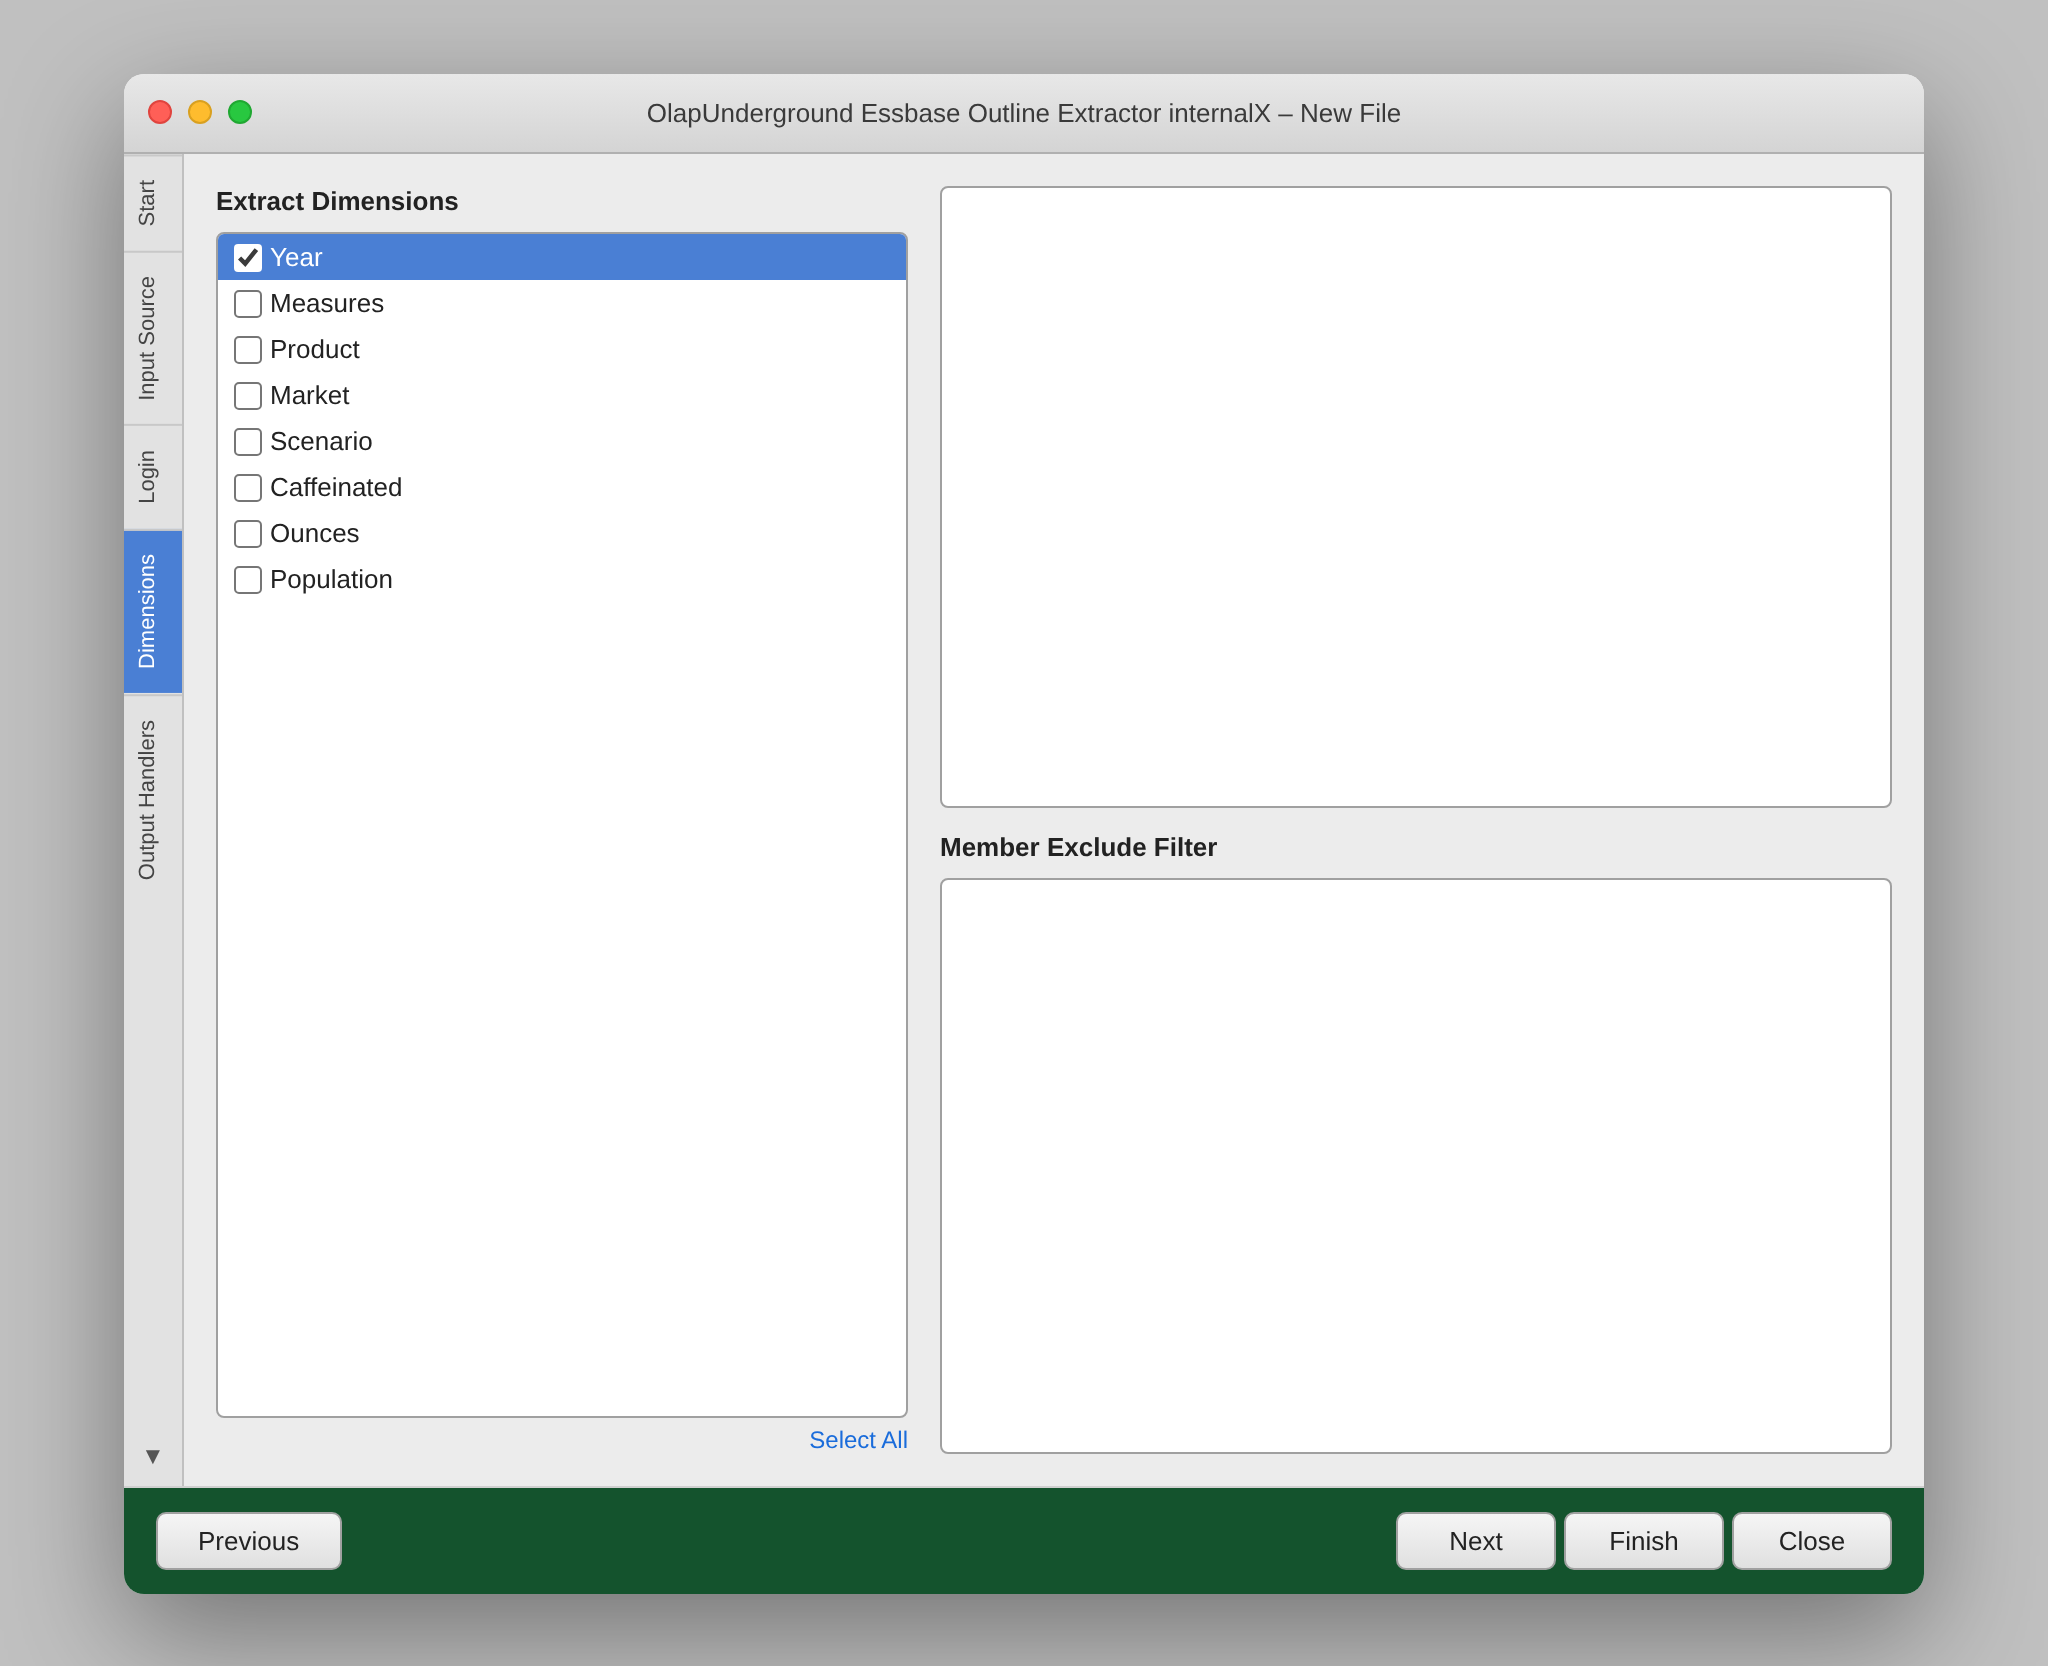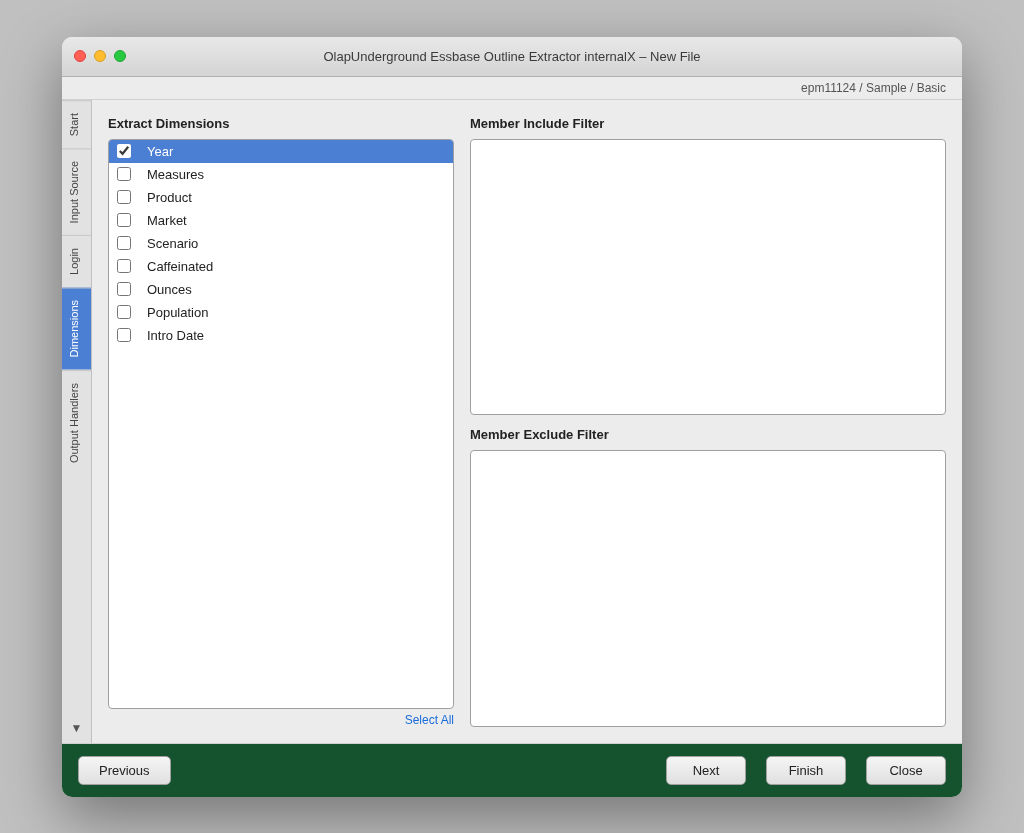--- a/index.html
+++ b/index.html
@@ -151,26 +151,26 @@
     .dimensions-list {
       flex: 1;
       border: 1px solid #a0a0a0;
       background: white;
       border-radius: 4px;
       overflow-y: auto;
     }
 
     .dim-item {
       display: flex;
-      align-items: flex-start;
+      align-items: flex-end;
       padding: 4px 8px;
       cursor: pointer;
       font-size: 13px;
       color: #222;
-      gap: 16px;
+      gap: 4px;
     }
 
     .dim-item.selected {
       background: #4a7fd4;
       color: white;
     }
 
     .dim-item.selected .dim-checkbox {
       accent-color: white;
     }
@@ -225,21 +225,21 @@
       background: #14532d;
       flex-shrink: 0;
     }
 
     .footer-left {
       display: flex;
     }
 
     .footer-right {
       display: flex;
-      gap: 20px;
+      gap: 4px;
       padding-left: 35px;
     }
 
     .btn {
       padding: 6px 20px;
       font-size: 13px;
       border: 1px solid #a0a0a0;
       border-radius: 5px;
       background: linear-gradient(180deg, #f5f5f5, #e0e0e0);
       cursor: pointer;
@@ -254,23 +254,20 @@
 
   <div class="title-bar">
     <div class="traffic-lights">
       <div class="traffic-light close"></div>
       <div class="traffic-light minimize"></div>
       <div class="traffic-light maximize"></div>
     </div>
     <span class="title-text">OlapUnderground Essbase Outline Extractor internalX – New File</span>
   </div>
 
-  <div class="subtitle-bar">
-    <span>epm11124 / Sample / Basic</span>
-  </div>
 
   <div class="main-content">
 
     <div class="sidebar">
       <div class="sidebar-item">Start</div>
       <div class="sidebar-item">Input Source</div>
       <div class="sidebar-item">Login</div>
       <div class="sidebar-item active">Dimensions</div>
       <div class="sidebar-item">Output Handlers</div>
       <div class="sidebar-down-arrow">▼</div>
@@ -308,35 +305,30 @@
               <span>Caffeinated</span>
             </div>
             <div class="dim-item">
               <input type="checkbox" class="dim-checkbox" style="">
               <span>Ounces</span>
             </div>
             <div class="dim-item">
               <input type="checkbox" class="dim-checkbox" style="">
               <span>Population</span>
             </div>
-            <div class="dim-item">
-              <input type="checkbox" class="dim-checkbox" style="">
-              <span>Intro Date</span>
-            </div>
 
           </div>
           <div class="select-all-link">
             <a>Select All</a>
           </div>
         </div>
 
         <div class="right-panel">
 
           <div class="filter-section">
-            <div class="panel-title">Member Include Filter</div>
             <div class="filter-box"></div>
           </div>
 
           <div class="filter-section">
             <div class="panel-title">Member Exclude Filter</div>
             <div class="filter-box"></div>
           </div>
 
         </div>
       </div>

